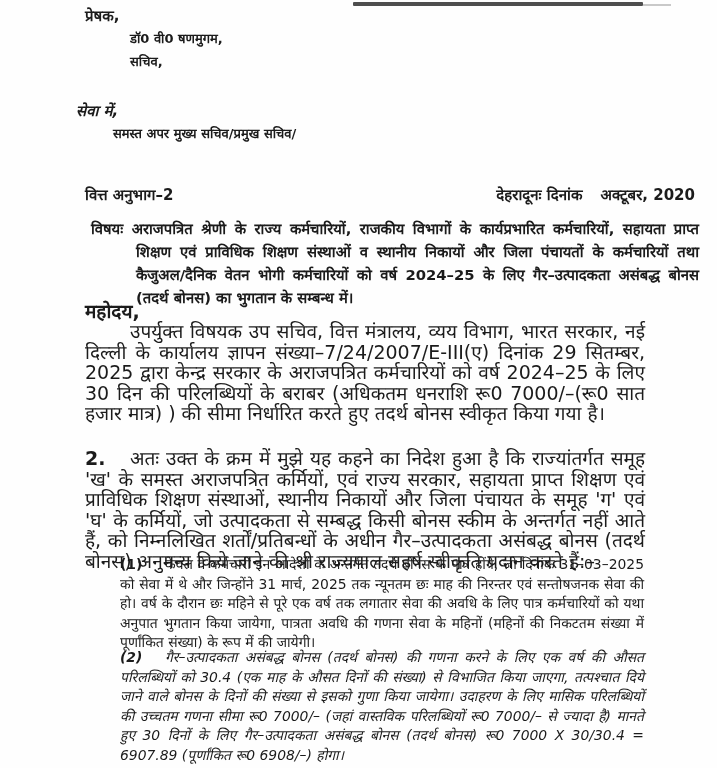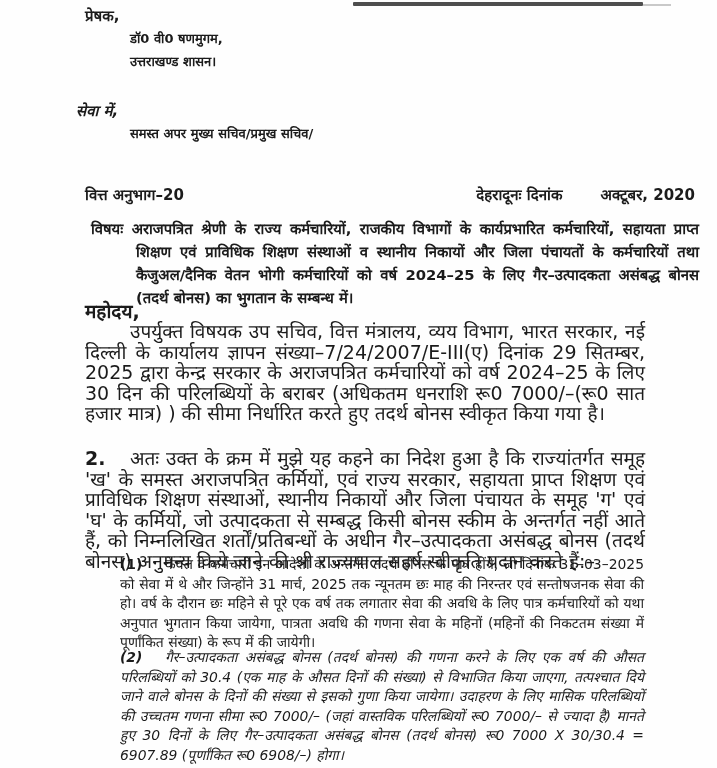--- a/index.html
+++ b/index.html
@@ -50,21 +50,21 @@
   .ref-row {
     left: 85px;
     right: 22px;
     top: 184px;
     display: flex;
     justify-content: space-between;
     align-items: baseline;
     font-size: 15px;
     font-weight: 700;
   }
-  .ref-date-group { display: flex; gap: 38px; }
+  .ref-date-group { display: flex; gap: 18px; }
   .subject {
     left: 85px;
     top: 211px;
     width: 563px;
     font-size: 14.8px;
     font-weight: 700;
     line-height: 23px;
     text-align: justify;
     padding-left: 45px;
     text-indent: -45px;
@@ -113,30 +113,30 @@
 <body>
 
 <div class="page">
 
   <div class="artifact-bar"></div>
   <div class="artifact-bar-light"></div>
 
   <div class="abs lbl" style="left:85px; top:5px;">प्रेषक,</div>
   <div class="abs addr-lines sender-lines" style="left:130px; top:27px;">
     <div>डॉ0 वी0 षणमुगम,</div>
-    <div>उत्तराखण्ड शासन।</div>
+    <div>सचिव,</div>
   </div>
 
   <div class="abs lbl" style="left:76px; top:100px;font-style:italic;">सेवा में,</div>
-  <div class="abs addr-lines" style="left:130px; top:122px;">
+  <div class="abs addr-lines" style="left:113px; top:122px;">
     <div>समस्त अपर मुख्य सचिव/प्रमुख सचिव/</div>
   </div>
 
   <div class="abs ref-row">
-    <span>वित्त अनुभाग–20</span>
+    <span>वित्त अनुभाग–2</span>
     <span class="ref-date-group">
       <span>देहरादूनः दिनांक</span>
       <span>अक्टूबर, 2020</span>
     </span>
   </div>
 
   <p class="abs subject"><span>विषयः</span> <span>अराजपत्रित श्रेणी के राज्य कर्मचारियों, राजकीय विभागों के कार्यप्रभारित कर्मचारियों, सहायता प्राप्त शिक्षण एवं प्राविधिक शिक्षण संस्थाओं व स्थानीय निकायों और जिला पंचायतों के कर्मचारियों तथा कैजुअल/दैनिक वेतन भोगी कर्मचारियों को वर्ष 2024–25 के लिए गैर–उत्पादकता असंबद्ध बोनस (तदर्थ बोनस) का भुगतान के सम्बन्ध में।</span></p>
 
   <div class="abs salutation">महोदय,</div>
 

